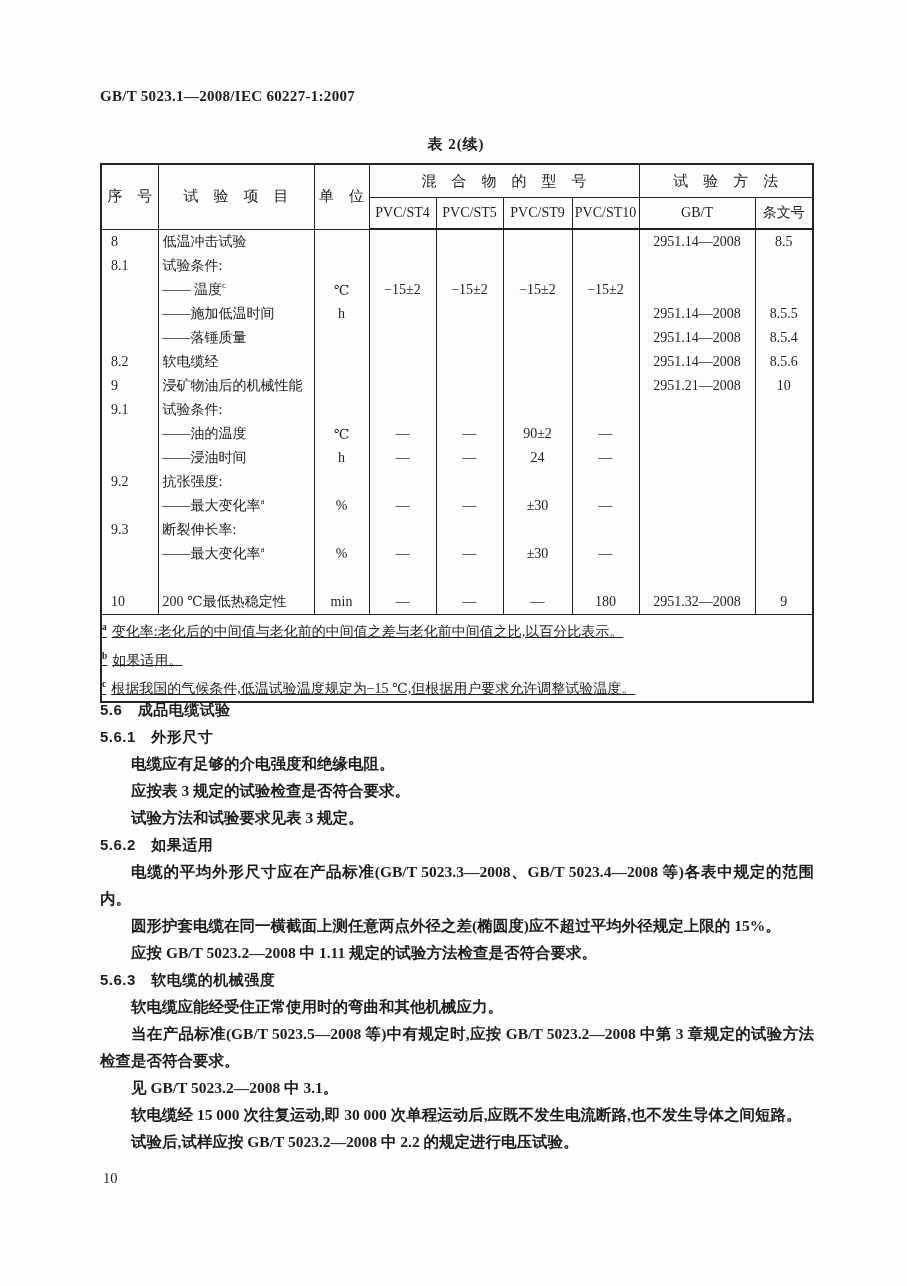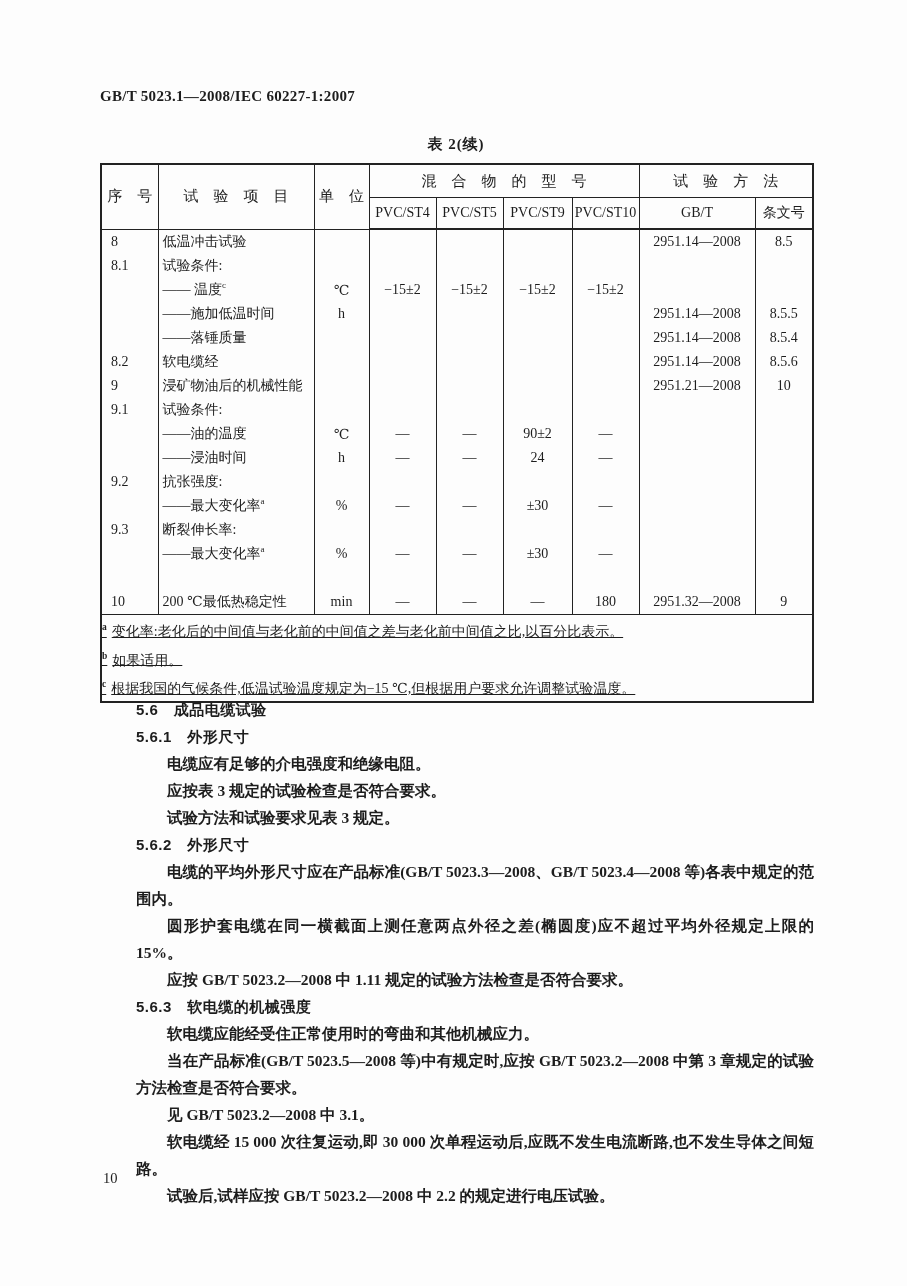--- a/index.html
+++ b/index.html
@@ -36,21 +36,21 @@
   }
   tbody td.c-no{text-align:left;padding-left:9px;}
   tbody td.c-item{text-align:left;padding-left:4px;}
   tfoot td{border-top:1px solid #222;padding:9px 14px 12px 22px;}
   .fn-line{line-height:24px;font-size:14px;white-space:nowrap;text-decoration:underline;}
   .fn-line sup{font-size:9.5px;margin-right:5px;font-weight:bold;}
   sup.item-sup{font-size:9px;line-height:0;}
   .sections{
     position:absolute;left:100px;top:696px;width:714px;font-size:15.5px;
   }
-  .sec{line-height:27px;margin-left:36px;}
+  .sec{line-height:27px;}
   .sec.heading{
     font-weight:bold;
     font-family:"Liberation Sans","DejaVu Sans",sans-serif;
     font-size:15px;letter-spacing:0.5px;
   }
   .sec.para{text-indent:2em;text-align:justify;font-weight:bold;}
   .page-number{position:absolute;left:103px;top:1170px;font-size:14.5px;}
 </style>
 </head>
 <body>
@@ -297,21 +297,21 @@
       </tr>
     </tfoot>
   </table>
 
   <div class="sections">
     <div class="sec heading">5.6　成品电缆试验</div>
     <div class="sec heading">5.6.1　外形尺寸</div>
     <div class="sec para">电缆应有足够的介电强度和绝缘电阻。</div>
     <div class="sec para">应按表 3 规定的试验检查是否符合要求。</div>
     <div class="sec para">试验方法和试验要求见表 3 规定。</div>
-    <div class="sec heading">5.6.2　外形尺寸</div>
+    <div class="sec heading">5.6.2　如果适用</div>
     <div class="sec para">电缆的平均外形尺寸应在产品标准(GB/T 5023.3—2008、GB/T 5023.4—2008 等)各表中规定的范围内。</div>
     <div class="sec para">圆形护套电缆在同一横截面上测任意两点外径之差(椭圆度)应不超过平均外径规定上限的 15%。</div>
     <div class="sec para">应按 GB/T 5023.2—2008 中 1.11 规定的试验方法检查是否符合要求。</div>
     <div class="sec heading">5.6.3　软电缆的机械强度</div>
     <div class="sec para">软电缆应能经受住正常使用时的弯曲和其他机械应力。</div>
     <div class="sec para">当在产品标准(GB/T 5023.5—2008 等)中有规定时,应按 GB/T 5023.2—2008 中第 3 章规定的试验方法检查是否符合要求。</div>
     <div class="sec para">见 GB/T 5023.2—2008 中 3.1。</div>
     <div class="sec para">软电缆经 15 000 次往复运动,即 30 000 次单程运动后,应既不发生电流断路,也不发生导体之间短路。</div>
     <div class="sec para">试验后,试样应按 GB/T 5023.2—2008 中 2.2 的规定进行电压试验。</div>
   </div>

